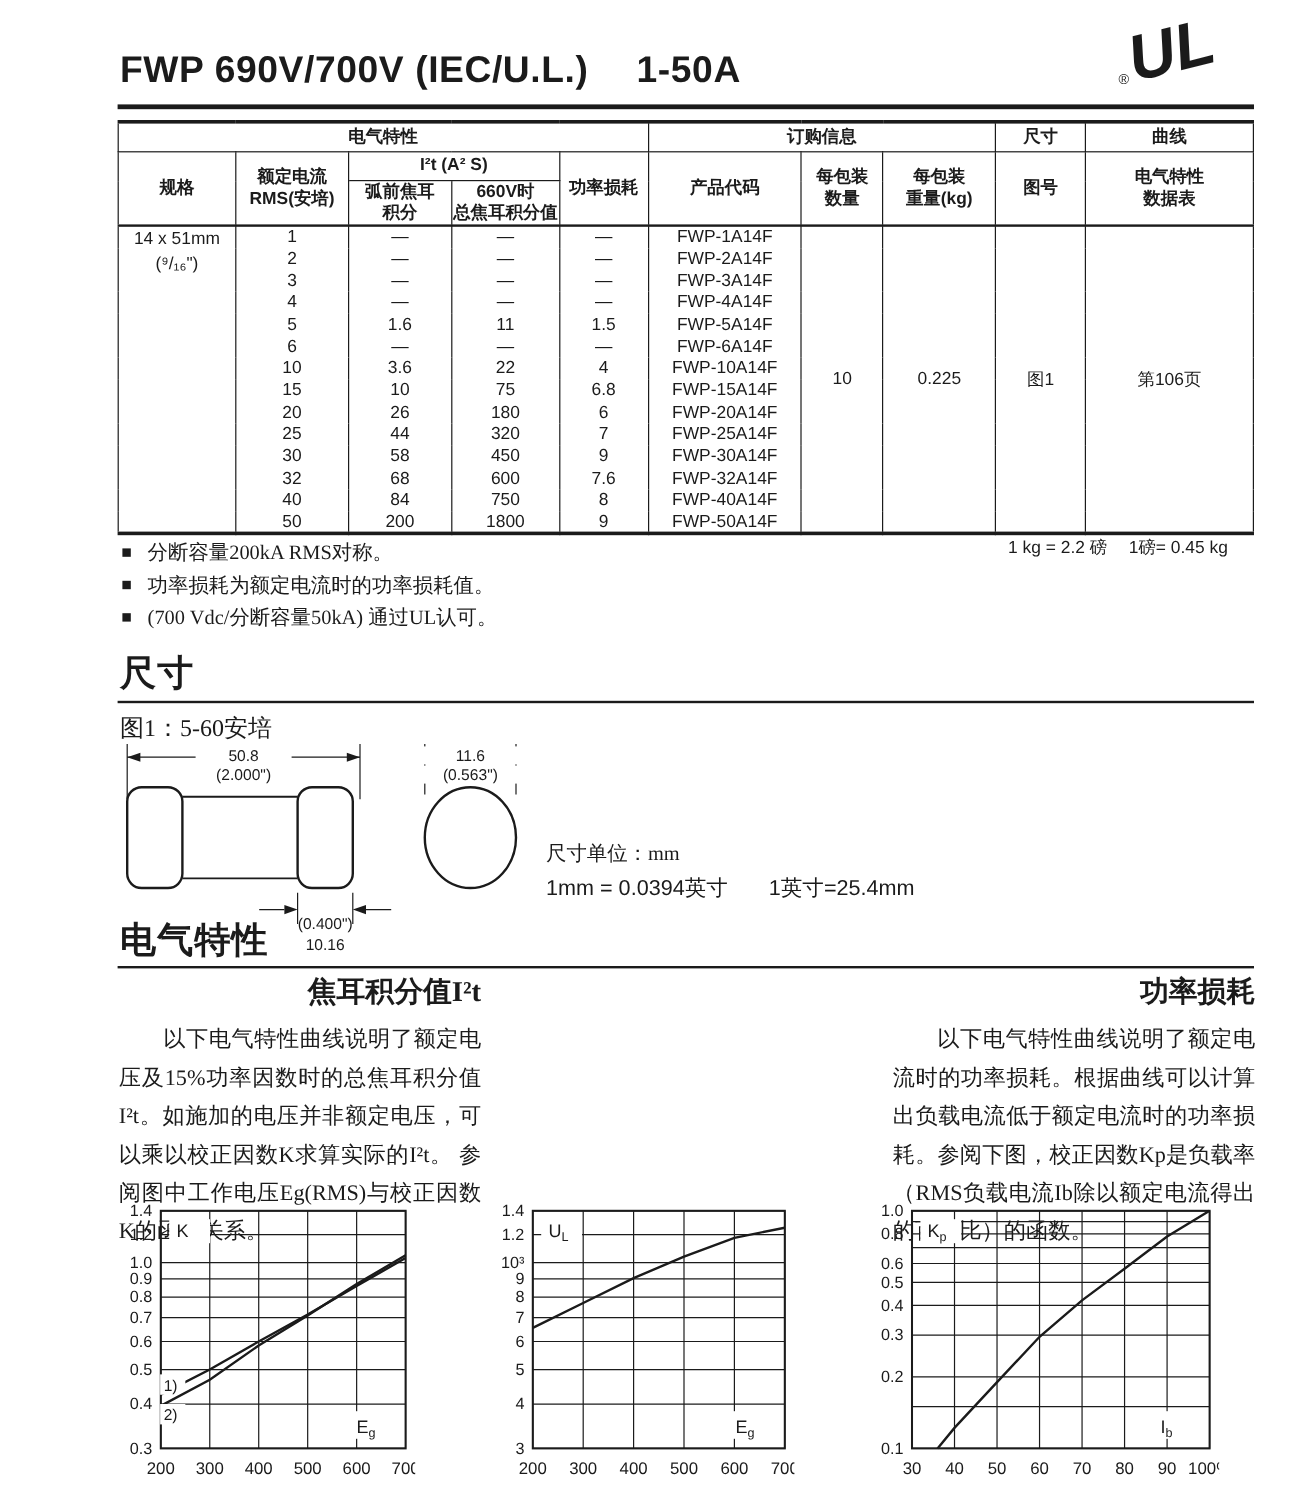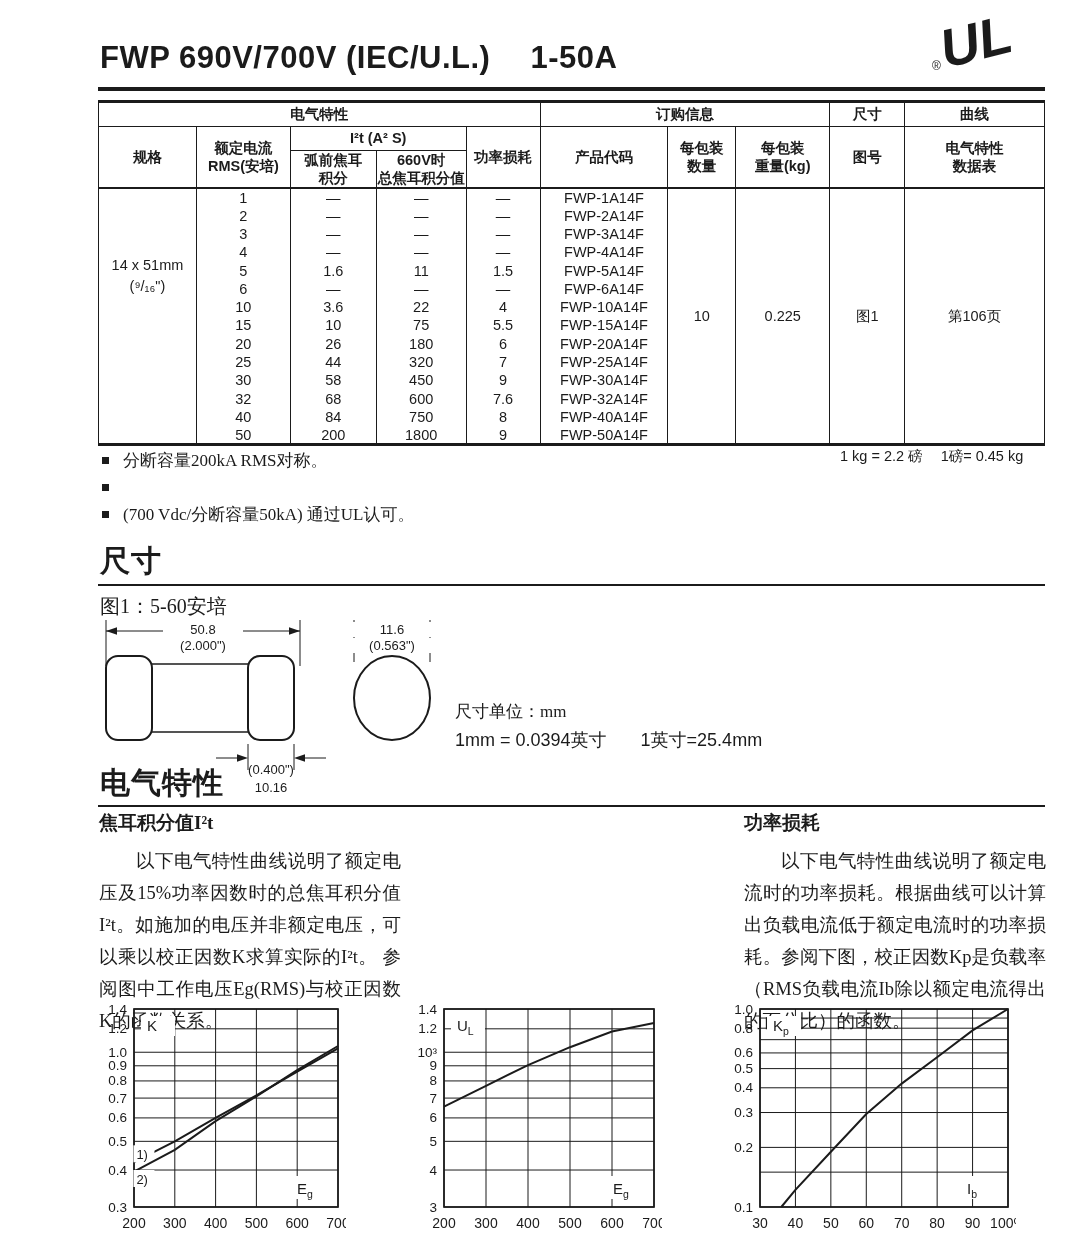--- a/index.html
+++ b/index.html
@@ -24,21 +24,21 @@
                 border-left:1px solid var(--ink);border-right:1px solid var(--ink);
                 font-size:14.5px;color:var(--ink);}
   table.ratings th,table.ratings td{border-left:1px solid var(--ink);border-right:1px solid var(--ink);
                 text-align:center;font-weight:400;}
   table.ratings thead th{font-weight:700;white-space:pre-line;line-height:1.25;font-size:14.5px;}
   tr.group th{border-bottom:1.5px solid var(--ink);height:25px;}
   .th-i2t{border-bottom:1.5px solid var(--ink);height:24px;}
   tr.sub2 th{height:34px;vertical-align:middle;}
   table.ratings thead{border-bottom:2.5px solid var(--ink);}
   table.ratings tbody tr{height:18.3px;}
-  td.spec-cell{vertical-align:top;padding-top:66px;white-space:pre-line;line-height:1.4;}
+  td.spec-cell{vertical-align:top;white-space:pre-line;line-height:1.4;}
   td.code-cell{text-align:left;}
   td.mid{vertical-align:middle;}
 
   
   .notes{position:absolute;left:102px;top:447px;font-family:var(--serif);font-size:17px;list-style:none;}
   .notes li{line-height:27px;white-space:nowrap;}
   .bullet{display:inline-block;width:7px;height:7px;background:var(--ink);margin-right:14px;vertical-align:2px;}
   .csa-logo{display:inline-block;vertical-align:middle;margin-left:10px;margin-top:-4px;}
   .kg-note{position:absolute;top:447px;left:840px;width:205px;font-size:14.5px;white-space:nowrap;}
   .kg-note span{margin-right:18px;}
@@ -53,21 +53,21 @@
   .drawing{position:absolute;left:100px;top:618px;width:620px;height:170px;}
   .dim-label{position:absolute;font-family:var(--sans);font-size:13px;text-align:center;width:80px;background:#fff;line-height:15px;}
   .dim-label.nobg{background:transparent;}
   .unit-note{position:absolute;left:455px;top:700px;font-family:var(--serif);font-size:17px;}
   .conv-note{position:absolute;left:455px;top:728px;font-family:var(--sans);font-size:18px;white-space:nowrap;}
   .conv-note span{margin-right:34px;}
 
   
   .columns{position:absolute;left:99px;top:810px;width:947px;display:flex;justify-content:space-between;}
   .col{font-family:var(--serif);}
-  .col .col-head{font-size:19px;font-weight:700;margin-bottom:9px;}
+  .col .col-head{font-size:24px;font-weight:700;margin-bottom:9px;text-align:right;}
   .col p{font-size:18.5px;line-height:32px;text-align:justify;text-indent:2em;}
   .col1{width:302px;}.col2{width:292px;}.col3{width:302px;}
 
   
   .chart{position:absolute;}
   .chart svg text{font-family:var(--sans);fill:var(--ink);}
 </style>
 </head>
 <body>
 
@@ -180,21 +180,21 @@
           <td>10</td>
           <td>3.6</td>
           <td>22</td>
           <td>4</td>
           <td class="code-cell">FWP-10A14F</td>
         </tr>
         <tr>
           <td>15</td>
           <td>10</td>
           <td>75</td>
-          <td>5.5</td>
+          <td>6.8</td>
           <td class="code-cell">FWP-15A14F</td>
         </tr>
         <tr>
           <td>20</td>
           <td>26</td>
           <td>180</td>
           <td>6</td>
           <td class="code-cell">FWP-20A14F</td>
         </tr>
         <tr>
@@ -230,21 +230,21 @@
           <td>200</td>
           <td>1800</td>
           <td>9</td>
           <td class="code-cell">FWP-50A14F</td>
         </tr>
       </tbody>
   </table>
 
   <ul class="notes">
     <li><span class="bullet"></span><span>分断容量200kA  RMS对称。</span></li>
-    <li><span class="bullet"></span></li>
+    <li><span class="bullet"></span><span>功率损耗为额定电流时的功率损耗值。</span></li>
     <li><span class="bullet"></span><span>(700 Vdc/分断容量50kA) 通过UL认可。</span></li>
   </ul>
   <div class="kg-note">
     <span>1 kg = 2.2 磅</span><span>1磅= 0.45 kg</span>
   </div>
 
   <div class="sec-head" style="top:541px">尺寸</div>
   <div class="rule" style="top:584px"></div>
   <div class="fig-caption">图1：5-60安培</div>
 

